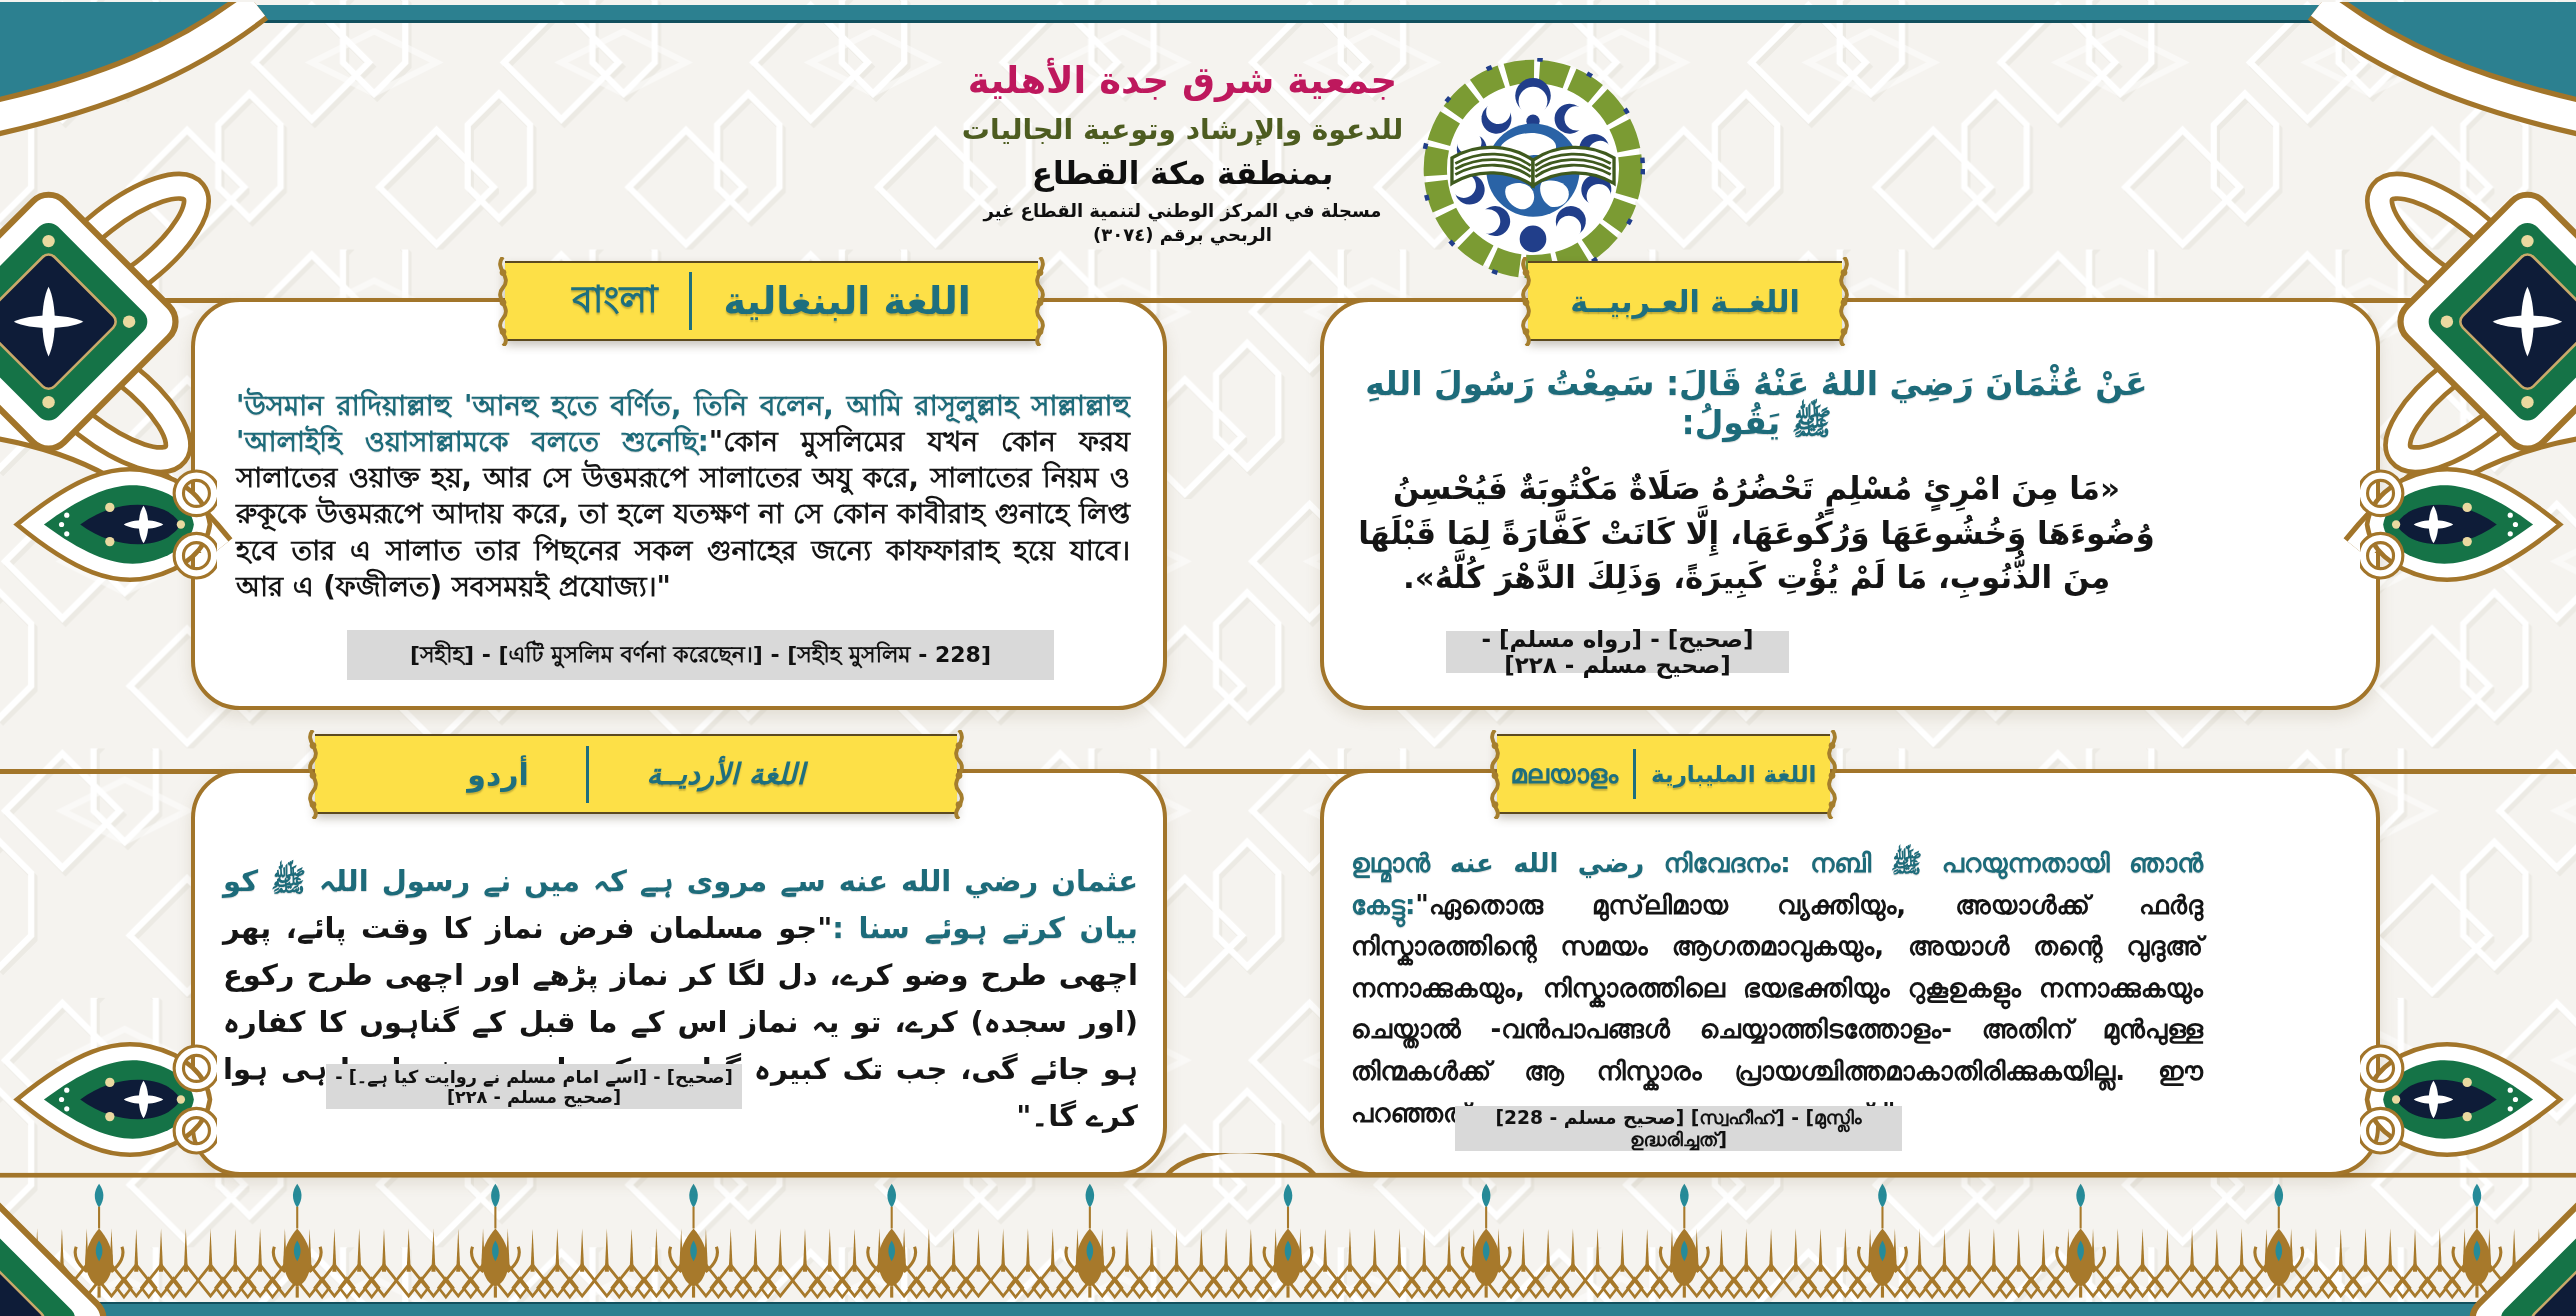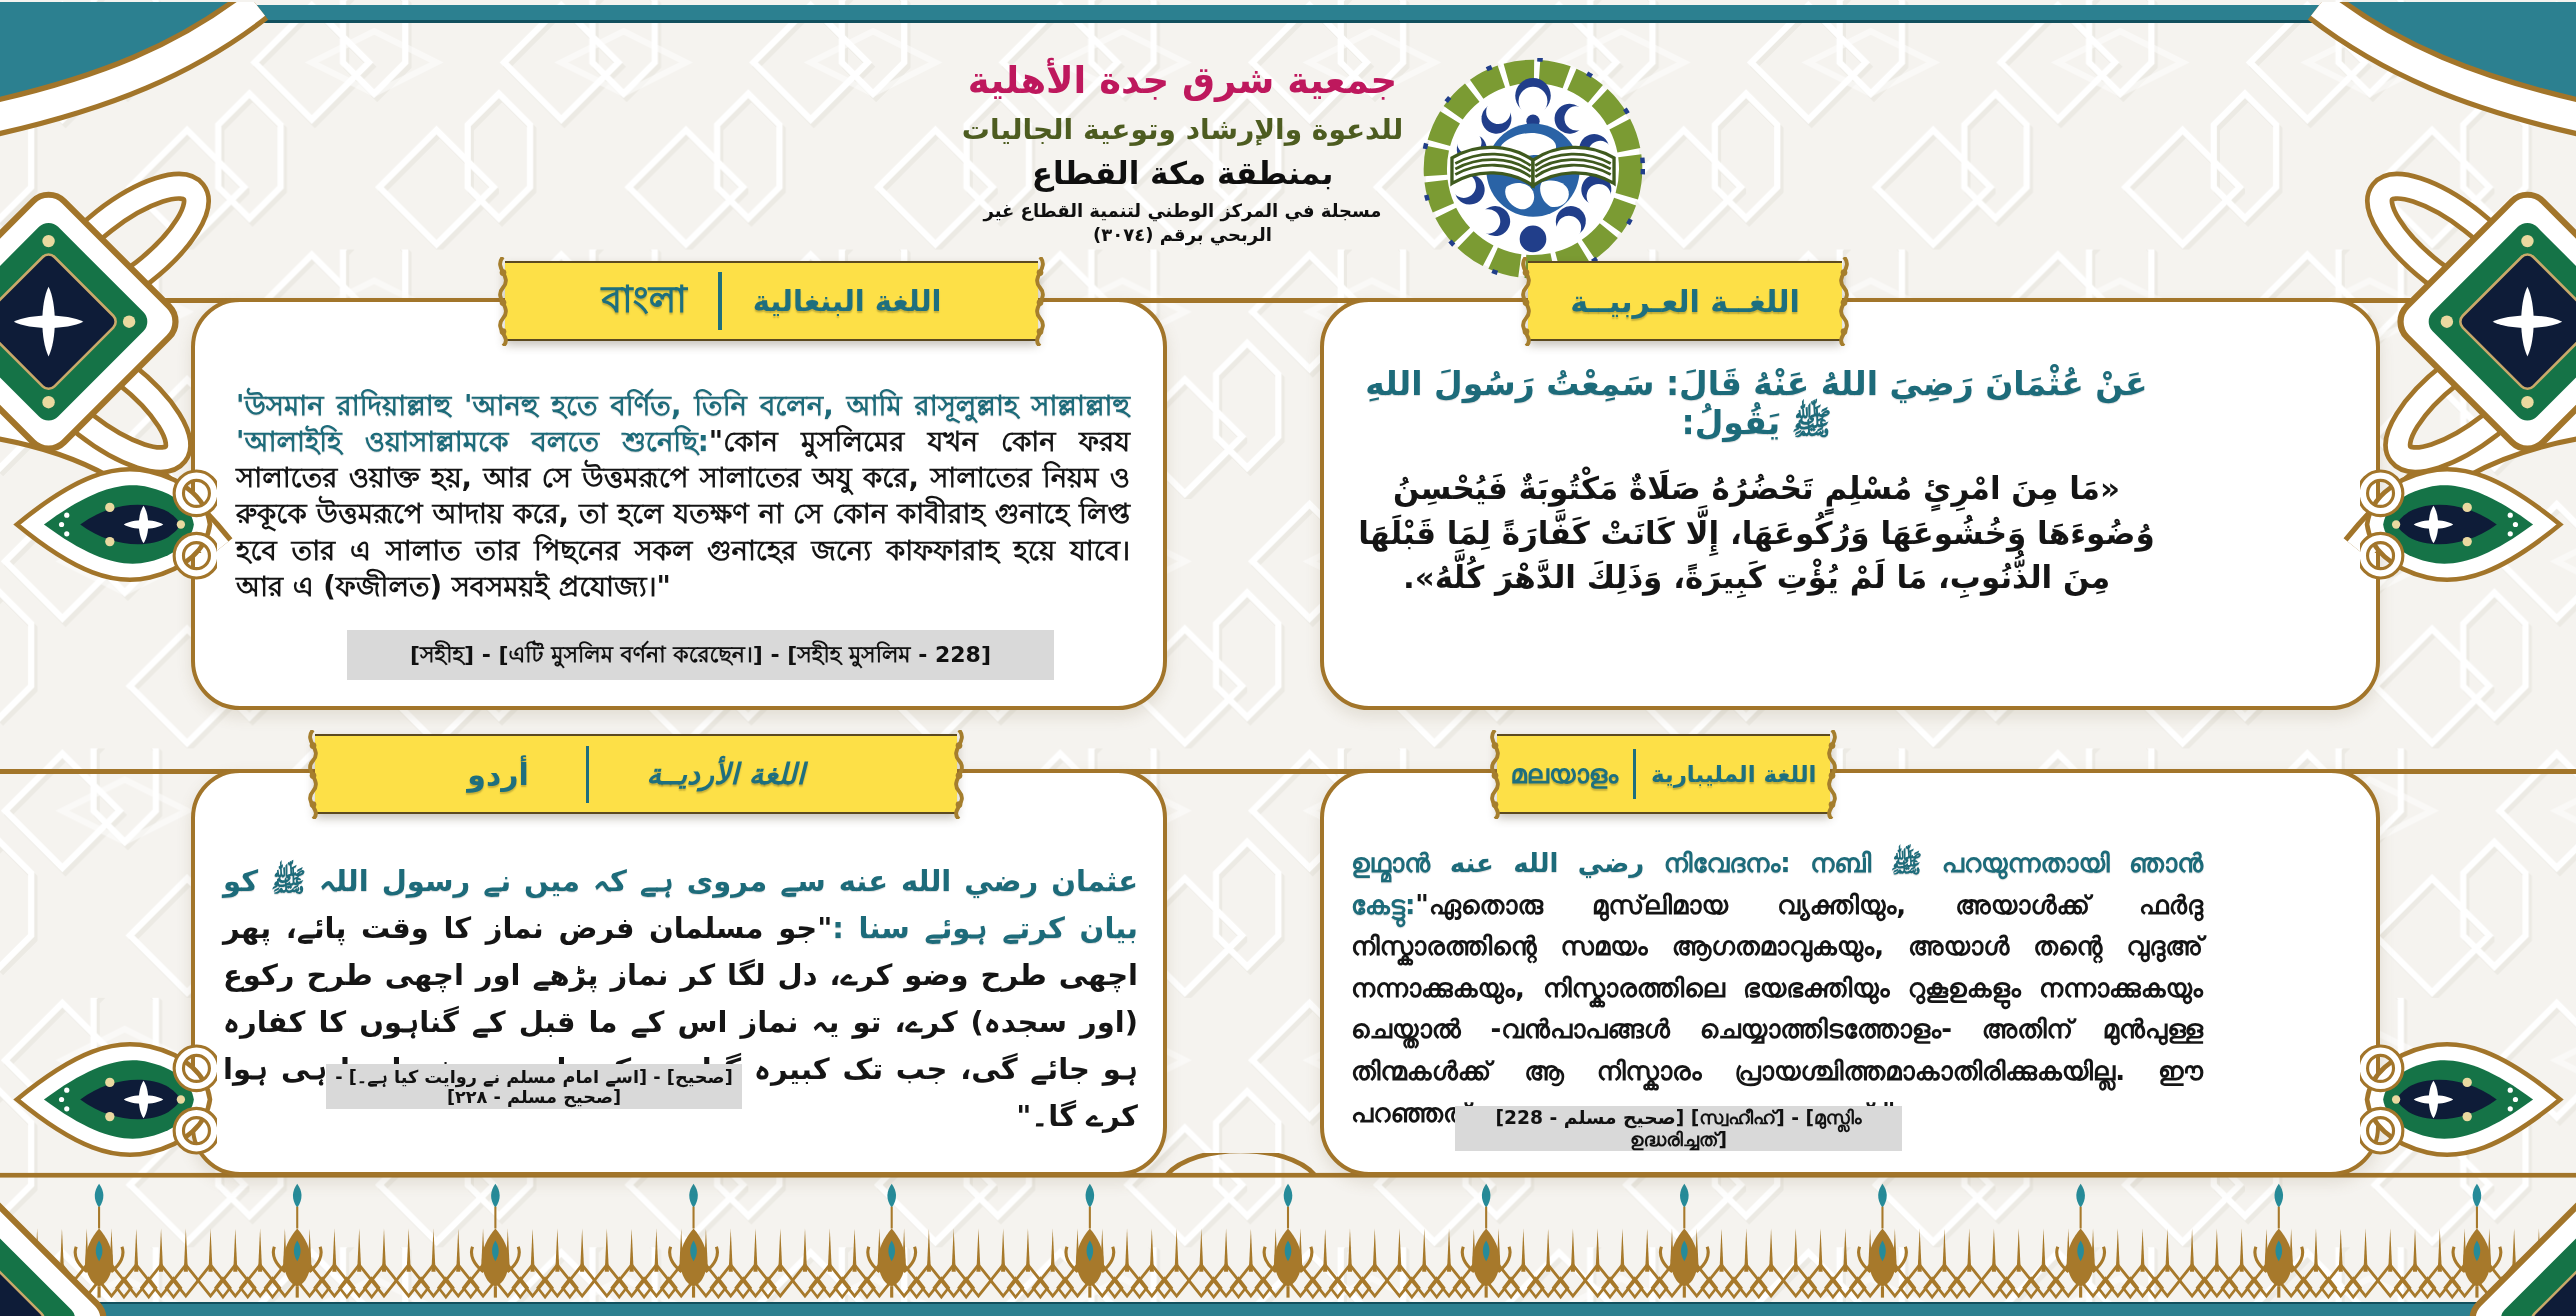--- a/index.html
+++ b/index.html
@@ -42,21 +42,21 @@
   .card-ar{left:1320px;top:298px;width:1052px;height:404px;}
   .card-ur{left:191px;top:769px;width:968px;height:399px;}
   .card-ml{left:1320px;top:769px;width:1052px;height:399px;}
 
   
   .plaque{position:absolute;z-index:3;background:#fde047;border-top:2.1px solid #5c4a20;border-bottom:2.1px solid #5c4a20;
           box-shadow:0 5.2px 9.4px rgba(60,45,20,.30);display:flex;align-items:center;justify-content:center;}
   .plaque .lbl{font-weight:bold;color:#1e6f7e;text-shadow:0 1.6px 1.6px rgba(0,0,0,.22);white-space:nowrap;}
   .plaque .sep{width:3.6px;background:#1e6f7e;align-self:center;}
   .plaque-bn{left:505px;top:261px;width:533px;height:76px;gap:31px;}
-  .plaque-bn .native{font-size:37px;} .plaque-bn .arab{font-size:29px;direction:rtl;}
+  .plaque-bn .native{font-size:37px;} .plaque-bn .arab{font-size:38px;direction:rtl;}
   .plaque-bn .sep{height:58px;}
   .plaque-ar{left:1528px;top:261px;width:314px;height:76px;}
   .plaque-ar .lbl{font-size:30px;direction:rtl;}
   .plaque-ur{left:315px;top:734px;width:642px;height:76px;gap:57px;}
   .plaque-ur .native{font-size:30px;direction:rtl;} .plaque-ur .arab{font-size:29px;direction:rtl;font-style:italic;}
   .plaque-ur .sep{height:57px;}
   .plaque-ml{left:1497px;top:734px;width:333px;height:76px;gap:14.6px;}
   .plaque-ml .native{font-size:26px;} .plaque-ml .arab{font-size:23px;direction:rtl;}
   .plaque-ml .sep{height:50px;}
   .flourish{position:absolute;top:-6.2px;height:89px;width:28px;}
@@ -482,17 +482,18 @@
   <div class="hbody body-ar">
     <span class="narr">عَنْ عُثْمَانَ رَضِيَ اللهُ عَنْهُ قَالَ: سَمِعْتُ رَسُولَ اللهِ ﷺ يَقُولُ:</span>
     <span class="matn">«مَا مِنَ امْرِئٍ مُسْلِمٍ تَحْضُرُهُ صَلَاةٌ مَكْتُوبَةٌ فَيُحْسِنُ وُضُوءَهَا وَخُشُوعَهَا وَرُكُوعَهَا، إِلَّا كَانَتْ كَفَّارَةً لِمَا قَبْلَهَا مِنَ الذُّنُوبِ، مَا لَمْ يُؤْتِ كَبِيرَةً، وَذَلِكَ الدَّهْرَ كُلَّهُ».</span>
   </div>
 
   <p class="hbody body-ur"><span class="narr">عثمان رضي الله عنه سے مروی ہے کہ میں نے رسول اللہ ﷺ کو بیان کرتے ہوئے سنا :</span><span>"جو مسلمان فرض نماز کا وقت پائے، پھر اچھی طرح وضو کرے، دل لگا کر نماز پڑھے اور اچھی طرح رکوع (اور سجدہ) کرے، تو یہ نماز اس کے ما قبل کے گناہوں کا کفارہ ہو جائے گی، جب تک کبیرہ گناہ نہ کرے اور ہمیشہ ایسا ہی ہوا کرے گا۔"</span></p>
 
   <p class="hbody body-ml"><span class="narr">ഉഥ്മാൻ رضي الله عنه നിവേദനം: നബി ﷺ പറയുന്നതായി ഞാൻ കേട്ടു:</span><span>"ഏതൊരു മുസ്‌ലിമായ വ്യക്തിയും, അയാൾക്ക് ഫർദു നിസ്കാരത്തിന്റെ സമയം ആഗതമാവുകയും, അയാൾ തന്റെ വുദുഅ് നന്നാക്കുകയും, നിസ്കാരത്തിലെ ഭയഭക്തിയും റുകൂഉകളും നന്നാക്കുകയും ചെയ്താൽ -വൻപാപങ്ങൾ ചെയ്യാത്തിടത്തോളം- അതിന് മുൻപുള്ള തിന്മകൾക്ക് ആ നിസ്കാരം പ്രായശ്ചിത്തമാകാതിരിക്കുകയില്ല. ഈ പറഞ്ഞത് എല്ലാ കാലത്തും ഉണ്ടാകുന്നതാണ്."</span></p>
 
   <div class="grade grade-bn">[সহীহ] - [এটি মুসলিম বর্ণনা করেছেন।] - [সহীহ মুসলিম - 228]</div>
+  <div class="grade grade-ar">[صحيح] - [رواه مسلم] - [صحيح مسلم - ٢٢٨]</div>
   <div class="grade grade-ur">[صحيح] - [اسے امام مسلم نے روایت کیا ہے۔] - [صحيح مسلم - ٢٢٨]</div>
   <div class="grade grade-ml">[228 - صحيح مسلم] [സ്വഹീഹ്] - [മുസ്ലിം ഉദ്ധരിച്ചത്]</div>
 
 </div>
 
 
 </body></html>

